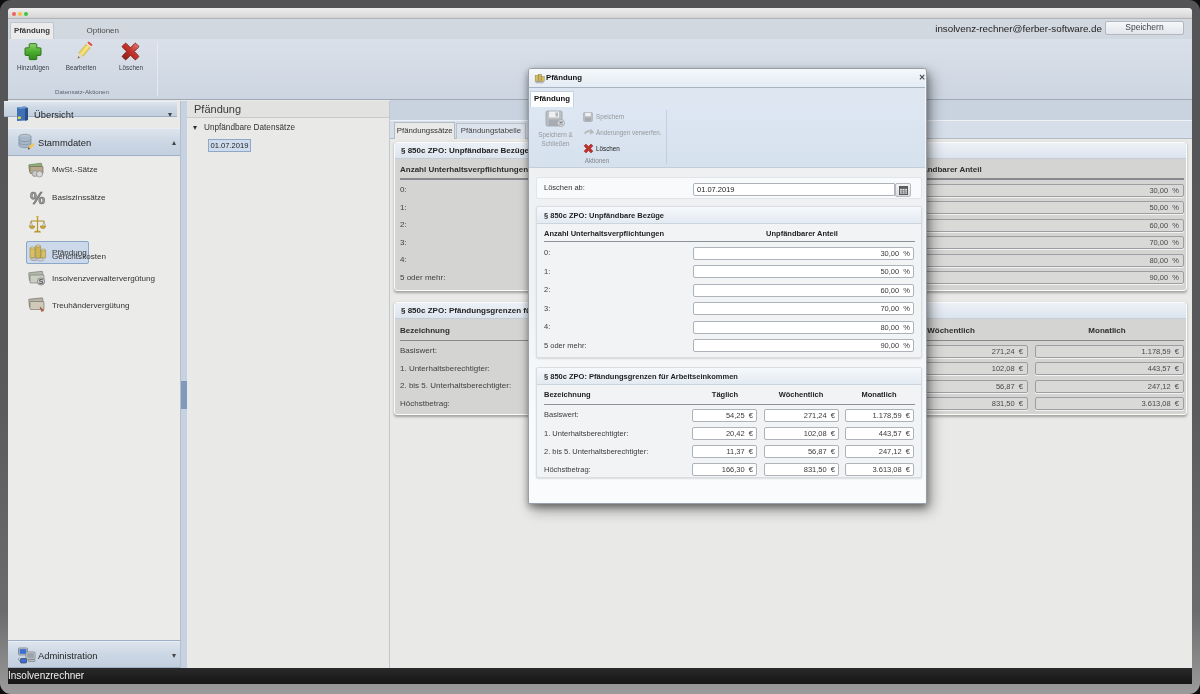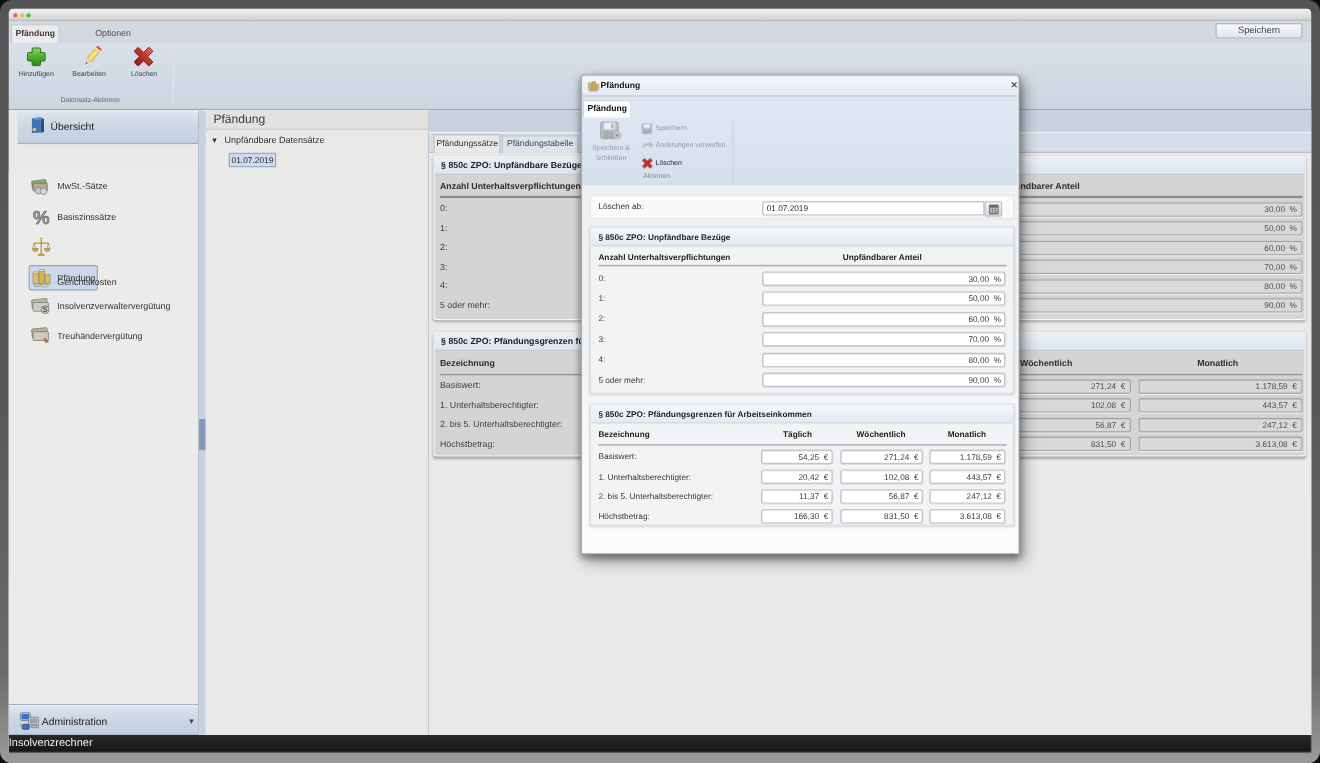--- a/index.html
+++ b/index.html
@@ -12,20 +12,21 @@
 <div class="abs" style="left:0;top:0;width:1200px;height:694px;border-radius:11px;background:linear-gradient(180deg,#545456 0%,#59595b 55%,#6b6b6d 88%,#8f8f8f 97%,#9b9b9b 100%);"></div>
 <div class="abs" style="left:8px;top:8px;width:1184px;height:676px;border-radius:4px 4px 0 0;overflow:hidden;background:#e9e9e8;">
 <div class="abs" style="left:0;top:0;width:1184px;height:11px;background:linear-gradient(#efefef,#d9d9d9 85%,#cfcfcf);border-bottom:1px solid #b4b4b4;"></div>
 <div class="abs" style="left:4px;top:3.5px;width:4px;height:4px;border-radius:50%;background:#f3605a;"></div>
 <div class="abs" style="left:10px;top:3.5px;width:4px;height:4px;border-radius:50%;background:#f6be40;"></div>
 <div class="abs" style="left:16px;top:3.5px;width:4px;height:4px;border-radius:50%;background:#3cc53f;"></div>
 <div class="abs" style="left:0;top:11px;width:1184px;height:20px;background:#d2d8e0;"></div>
 <div class="abs" style="left:1.5px;top:13.5px;width:44px;height:17.5px;background:#ebebeb;border:1px solid #c2c6cc;border-bottom:none;border-radius:2px 2px 0 0;"></div>
 <div class="txt" style="left:1.5px;top:13.5px;width:44px;line-height:17px;text-align:center;font-size:7.8px;font-weight:bold;color:#3a3a3a;">Pfändung</div>
 <div class="txt" style="left:50px;top:13.5px;width:40px;line-height:17px;text-align:right;font-size:8px;color:#4c4c4c;margin-left:21px;">Optionen</div>
+<div class="txt" style="left:706px;top:12.5px;width:388px;line-height:16px;text-align:right;font-size:9.8px;color:#1d1d1d;">insolvenz-rechner@ferber-software.de</div>
 <div class="abs" style="left:1097px;top:13px;width:79px;height:13.5px;background:linear-gradient(#f6f7f8,#e2e6eb);border:1px solid #b0b8c2;border-radius:2px;"></div>
 <div class="txt" style="left:1097px;top:13px;width:79px;line-height:13px;text-align:center;font-size:8.5px;color:#41464d;">Speichern</div>
 <div class="abs" style="left:0;top:31px;width:1184px;height:61px;background:linear-gradient(#dae0e9,#ccd5e1);border-bottom:1px solid #a0a8b2;"></div>
 <div class="abs" style="left:149px;top:34px;width:1px;height:54px;background:#bdc4ce;border-right:1px solid #e6eaf0;"></div>
 <div class="txt" style="left:20px;top:80px;width:108px;text-align:center;font-size:6.2px;color:#5a6470;">Datensatz-Aktionen</div>
 <div class="abs" style="left:15px;top:34px;">
         <svg width="20" height="20" viewBox="0 0 22 22">
           <defs>
             <linearGradient id="gp" x1="0" y1="0" x2="0" y2="1">
               <stop offset="0" stop-color="#8fd46a"></stop>
@@ -60,31 +61,46 @@
           <g transform="rotate(45 11 11)" fill="url(#gx)" stroke="#7e1714" stroke-width="0.8">
             <path d="M8.2 2a1 1 0 0 1 1-1h3.6a1 1 0 0 1 1 1v6.2H20a1 1 0 0 1 1 1v3.6a1 1 0 0 1-1 1h-6.2V20a1 1 0 0 1-1 1H9.2a1 1 0 0 1-1-1v-6.2H2a1 1 0 0 1-1-1V9.2a1 1 0 0 1 1-1h6.2z"></path>
           </g>
         </svg>
       </div>
 <div class="txt" style="left:0px;top:56px;width:50px;text-align:center;font-size:6.3px;color:#3a4048;">Hinzufügen</div>
 <div class="txt" style="left:48px;top:56px;width:50px;text-align:center;font-size:6.3px;color:#3a4048;">Bearbeiten</div>
 <div class="txt" style="left:98px;top:56px;width:50px;text-align:center;font-size:6.3px;color:#3a4048;">Löschen</div>
 </div>
 <div class="abs" style="left:8px;top:100px;width:1184px;height:568px;background:#e9e9e8;"></div>
-<div class="abs" style="left:16px;top:101px;width:173px;height:30px;background:linear-gradient(#dde4ed,#cdd8e5 45%,#c2cfdf);border-top:1px solid #e9eef4;border-bottom:1px solid #9eb0c6;">
+<div class="abs" style="left:4px;top:101px;width:173px;height:16px;background:linear-gradient(#dde4ed,#cdd8e5 45%,#c2cfdf);border-top:1px solid #e9eef4;border-bottom:1px solid #9eb0c6;">
 <div class="abs" style="left:9px;top:3.0px;">
         <svg width="18" height="18" viewBox="0 0 18 18">
           <path d="M4 2.5 12 1.5v14L4 16z" fill="#3f71b5"></path>
           <path d="M12 1.5l3 1.6v12l-3 0.9z" fill="#2a4f86"></path>
           <path d="M4 2.5 12 1.5l3 1.6-8 1z" fill="#6d97cc"></path>
           <rect x="4.8" y="11.5" width="3" height="2.5" fill="#e8d44c"></rect>
         </svg>
       </div>
 <div class="txt" style="left:30px;top:0;height:26px;line-height:26px;font-size:9.4px;color:#1f1f1f;">Übersicht</div>
 <div class="txt" style="left:164px;top:0;height:26px;line-height:26px;font-size:8px;color:#444;">▾</div>
+</div>
+<div class="abs" style="left:8px;top:128px;width:173px;height:28px;background:linear-gradient(#dde4ed,#cdd8e5 45%,#c2cfdf);border-top:1px solid #e9eef4;border-bottom:1px solid #9eb0c6;">
+<div class="abs" style="left:9px;top:4.0px;">
+        <svg width="18" height="18" viewBox="0 0 18 18">
+          <ellipse cx="8" cy="3.5" rx="6" ry="2.2" fill="#b9c6d4" stroke="#7c8c9c" stroke-width="0.7"></ellipse>
+          <path d="M2 3.5v9c0 1.2 2.7 2.2 6 2.2s6-1 6-2.2v-9" fill="#a8b8c8" stroke="#7c8c9c" stroke-width="0.7"></path>
+          <path d="M2 6.5c0 1.2 2.7 2.2 6 2.2s6-1 6-2.2M2 9.5c0 1.2 2.7 2.2 6 2.2s6-1 6-2.2" fill="none" stroke="#7c8c9c" stroke-width="0.7"></path>
+          <g transform="rotate(45 13.5 13.5)">
+            <rect x="12.6" y="9.5" width="2.4" height="6" fill="#f3c64d"></rect>
+            <path d="M12.6 15.5h2.4l-1.2 2z" fill="#5a4a28"></path>
+          </g>
+        </svg>
+      </div>
+<div class="txt" style="left:30px;top:0;height:28px;line-height:28px;font-size:9.4px;color:#1f1f1f;">Stammdaten</div>
+<div class="txt" style="left:164px;top:0;height:28px;line-height:28px;font-size:8px;color:#444;">▴</div>
 </div>
 <div class="abs" style="left:8px;top:157px;width:173px;height:484px;background:#ebebea;border-bottom:1px solid #9eb0c6;"></div>
 <div class="abs" style="left:26px;top:241px;width:63px;height:23px;background:#cbd9ea;border:1px solid #8aa7c8;border-radius:2px;"></div>
 <div class="abs" style="left:28px;top:161px;">
       <svg width="19" height="17" viewBox="0 0 19 17">
         <rect x="1" y="3" width="13" height="7" rx="0.6" fill="#8fae7e" stroke="#5f7a50" stroke-width="0.6" transform="rotate(-7 7 6)"></rect>
         <rect x="2" y="5.5" width="13" height="7" rx="0.6" fill="#b9a98e" stroke="#6e5f45" stroke-width="0.6"></rect>
         <circle cx="7" cy="12.5" r="3" fill="#c8c8c8" stroke="#787878" stroke-width="0.6"></circle>
         <circle cx="11.5" cy="13" r="3" fill="#d8d8d8" stroke="#787878" stroke-width="0.6"></circle>
       </svg>

